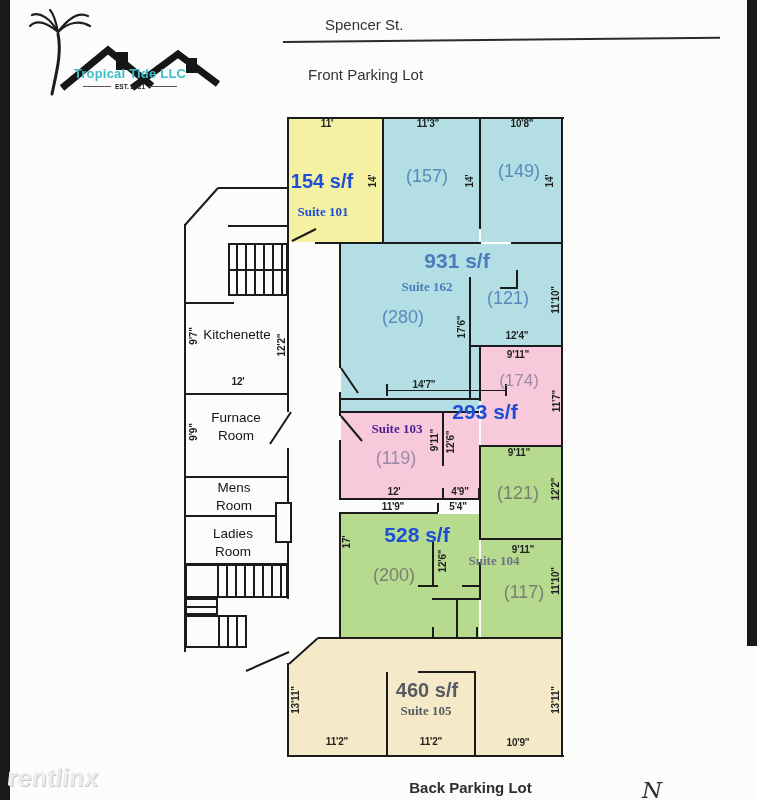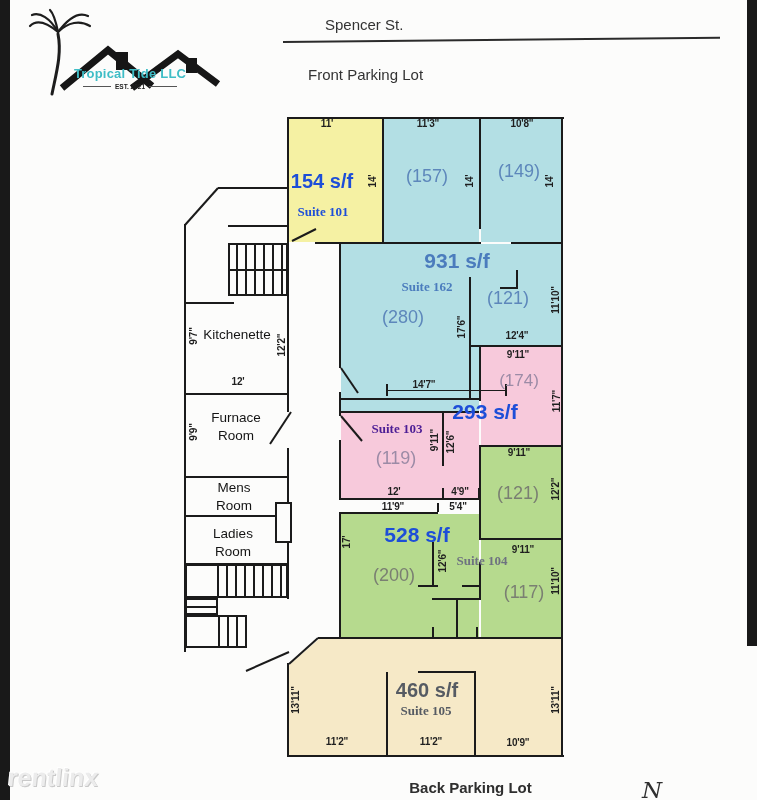--- a/index.html
+++ b/index.html
@@ -13,21 +13,21 @@
   .dim.rot{transform:translate(-50%,-50%) rotate(-90deg);}
   .lbl{position:absolute;transform:translate(-50%,-50%);white-space:nowrap;}
   .sqft{font-size:20px;font-weight:700;}
   .sname{font-size:13px;font-weight:700;font-family:Liberation Serif, serif;}
   .area{font-size:18px;}
   .c-red{color:#1d4ed8;text-align:center;}
   .c-blue{color:#4b7cbd;}
   .c-cyanlbl{color:#5d87bb;}
   .c-purple{color:#4c1d95;}
   .c-pinklbl{color:#9c8ba6;}
-  .c-gray{color:#6e7280;}
+  .c-gray{color:#6e7280;margin-left:12px;}
   .c-greenlbl{color:#7a7f72;}
   .c-slate{color:#565b63;}
   .room-lbl{position:absolute;transform:translate(-50%,-50%);font-size:13.5px;color:#151515;
     text-align:center;line-height:1.3;}
   .stairs{position:absolute;border:2px solid #1b1b1b;box-sizing:border-box;}
   .treads{position:absolute;top:0;bottom:0;
     background:repeating-linear-gradient(90deg,#1b1b1b 0 2px,transparent 2px 9px);}
   .midline{position:absolute;left:0;right:0;height:2px;background:#1b1b1b;}
   #street-line{position:absolute;left:283px;top:41px;width:437px;height:2px;background:#2b2b2b;
     transform:rotate(-0.55deg);transform-origin:left center;}

